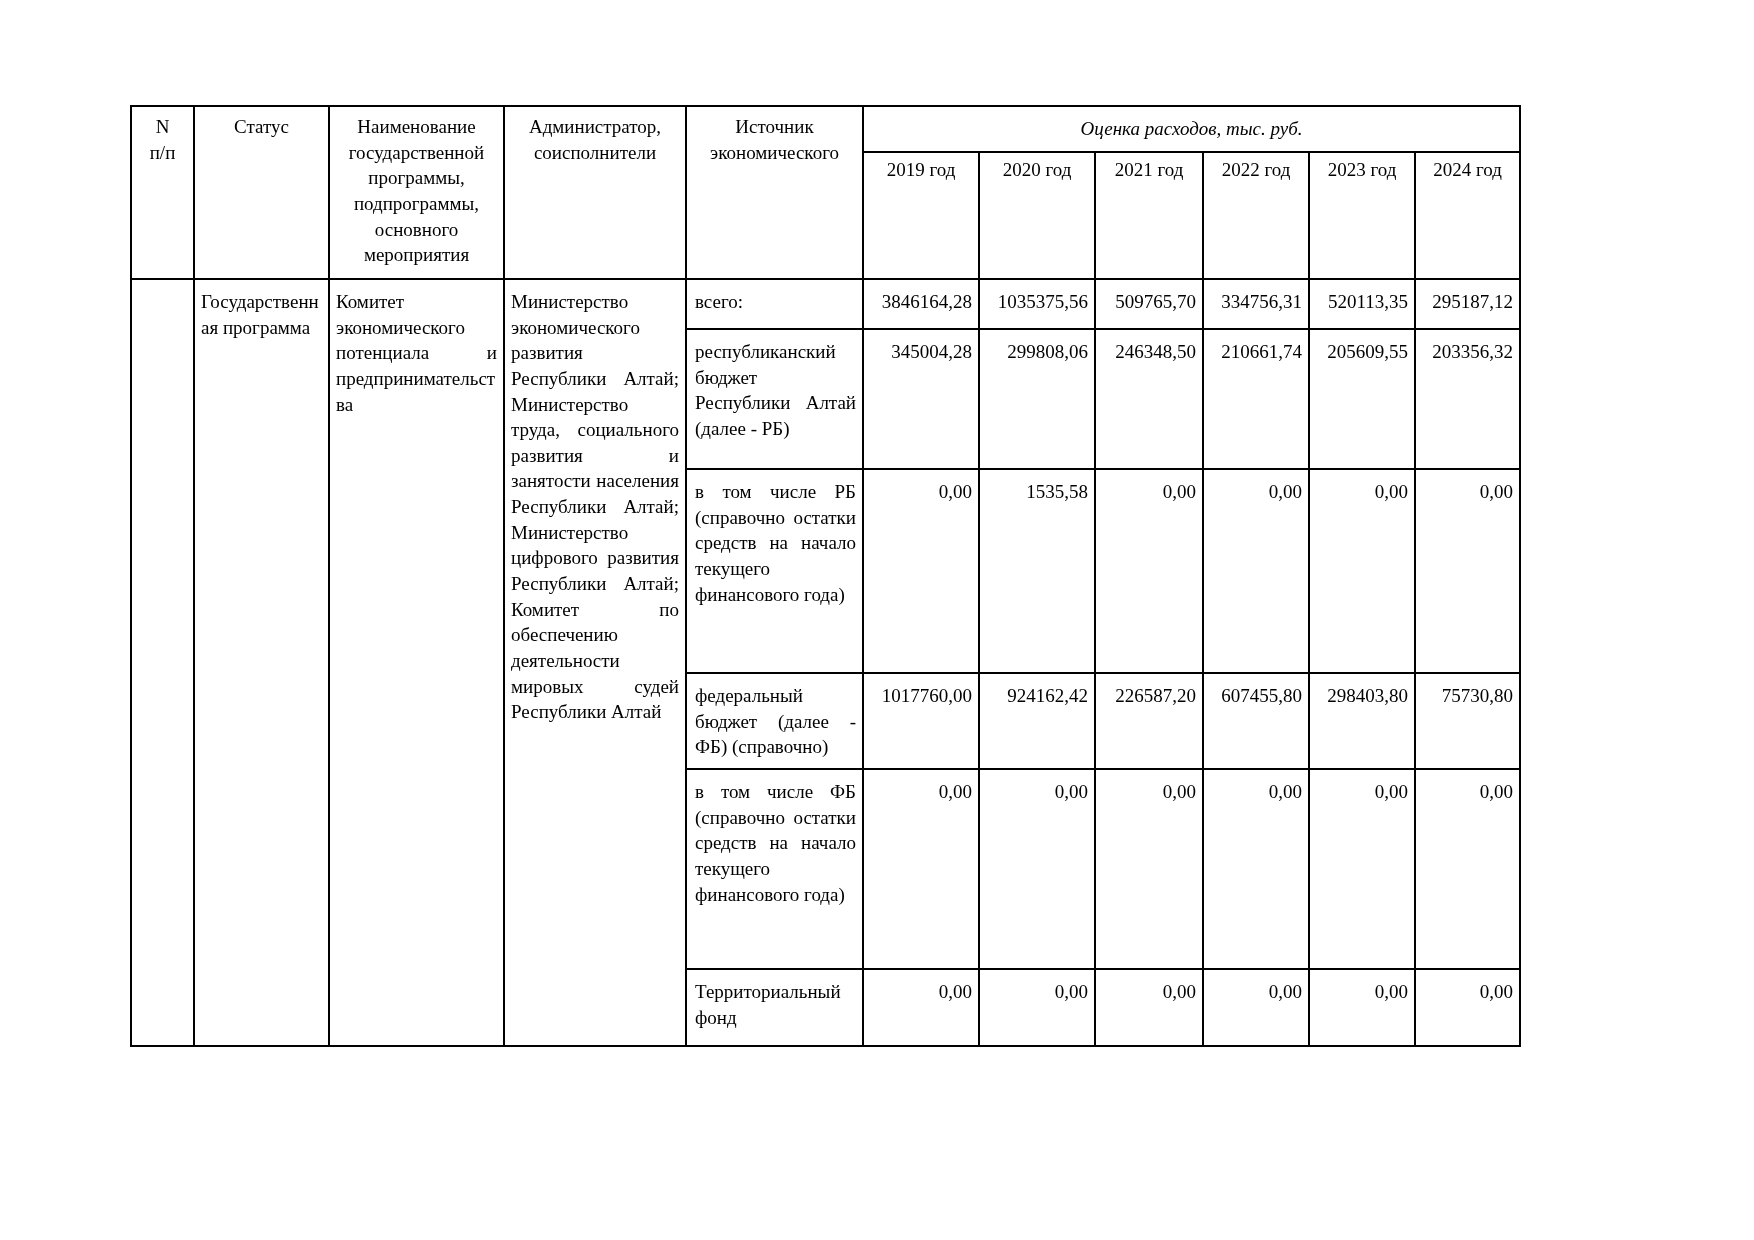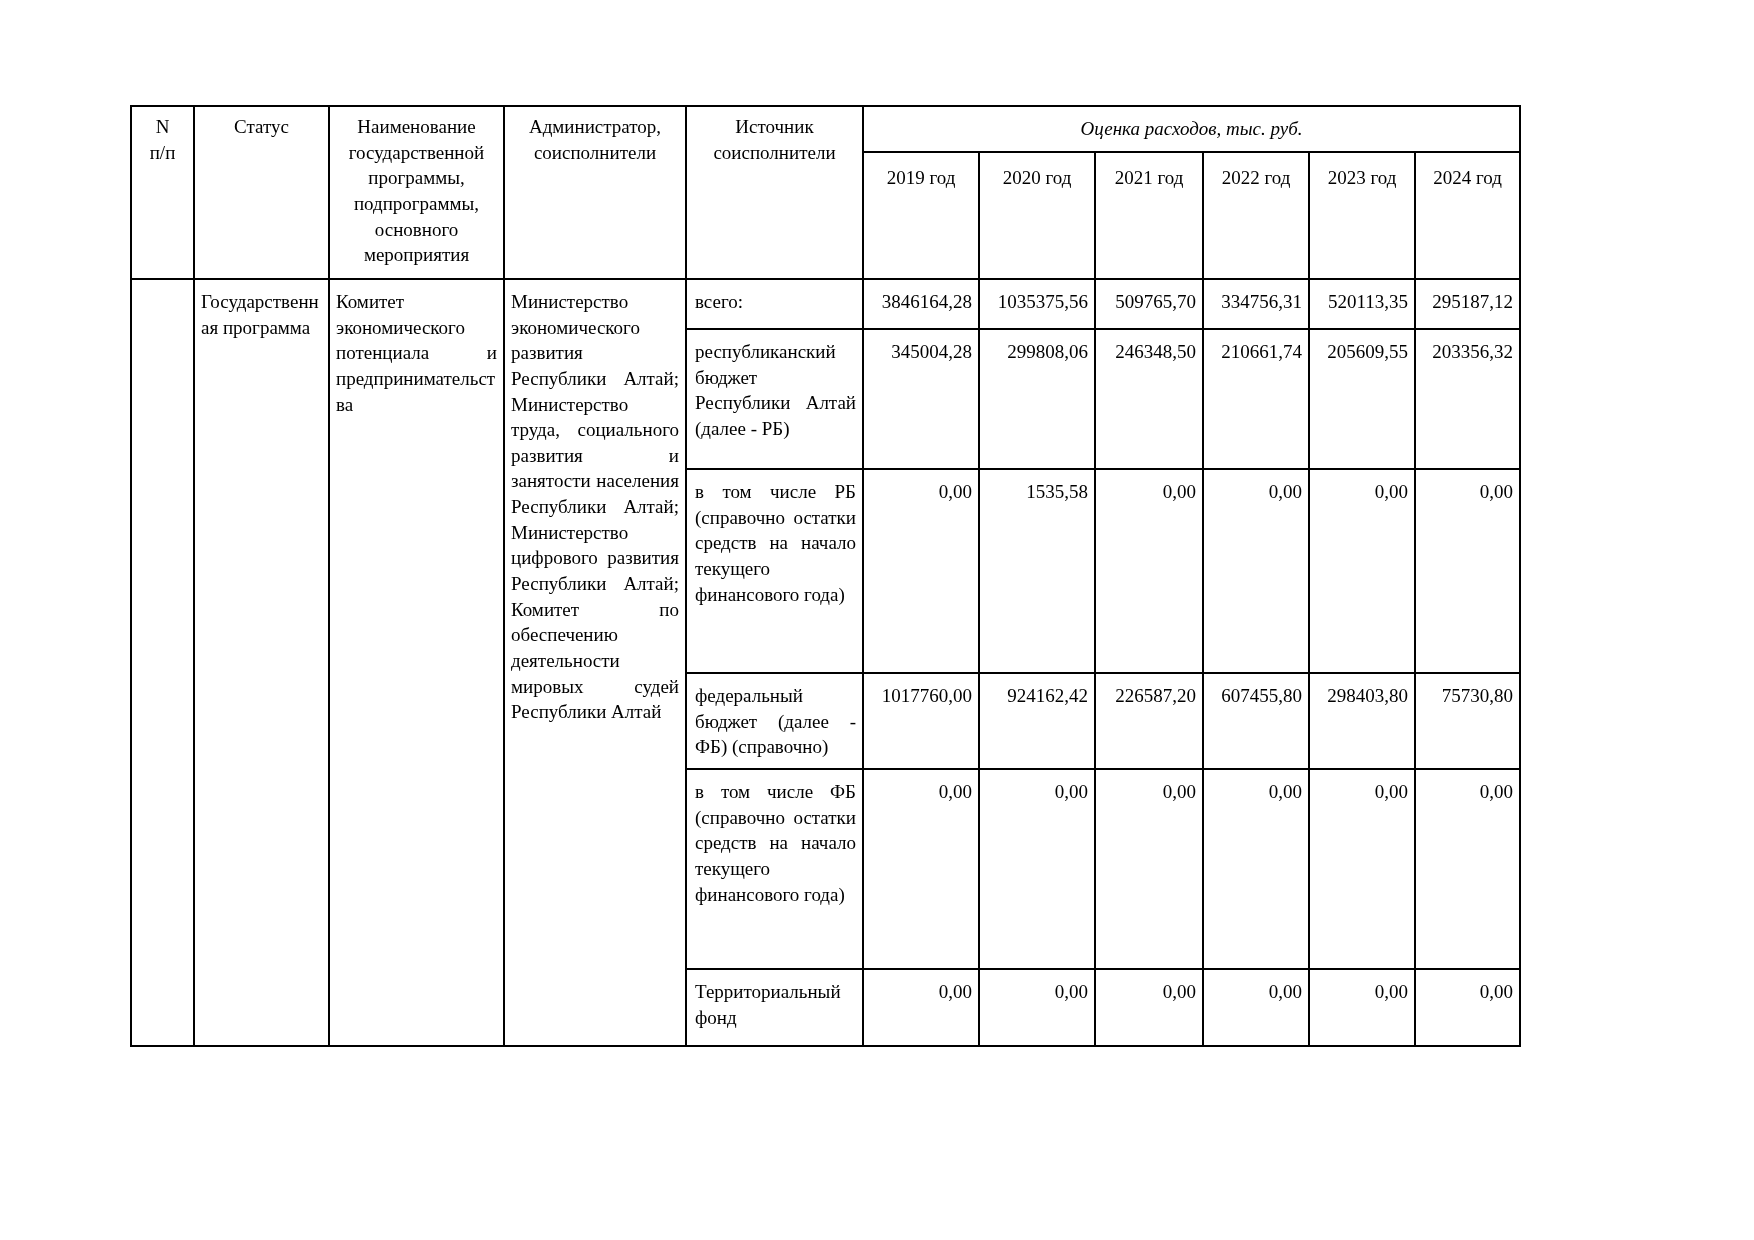--- a/index.html
+++ b/index.html
@@ -28,21 +28,21 @@
   td {
     border: 2px solid #000000;
     vertical-align: top;
     padding: 7px 6px 6px 6px;
     overflow-wrap: break-word;
   }
   
   .hc { text-align: center; }
   .hc.num-h { white-space: pre-line; }
   .hc.expenses { vertical-align: middle; padding: 4px 6px; font-style: italic; }
-  .hc.year { padding-top: 12px; border-radius: 10px; }
+  .hc.year { padding-top: 4px; border-radius: 10px; }
   
   .r-head1 { height: 46px; }
   .r-years { height: 127px; }
   .rb1 { height: 50px; padding-left: 44px; }
   .rb2 { height: 140px; margin-left: 24px; }
   .rb3 { height: 204px; }
   .rb4 { height: 96px; }
   .rb5 { height: 200px; }
   .rb6 { height: 77px; }
   
@@ -70,21 +70,21 @@
       <col style="width:106px">
       <col style="width:105px">
     </colgroup>
     <tbody>
       <tr class="r-head1">
         <td rowspan="2" class="hc num-h">N
 п/п</td>
         <td rowspan="2" class="hc">Статус</td>
         <td rowspan="2" class="hc">Наименование государственной программы, подпрограммы, основного мероприятия</td>
         <td rowspan="2" class="hc">Администратор, соисполнители</td>
-        <td rowspan="2" class="hc">Источник соисполнители</td>
+        <td rowspan="2" class="hc">Источник экономического</td>
         <td colspan="6" class="hc expenses">Оценка расходов, тыс. руб.</td>
       </tr>
       <tr class="r-years">
         <td class="hc year">2019 год</td>
         <td class="hc year">2020 год</td>
         <td class="hc year">2021 год</td>
         <td class="hc year">2022 год</td>
         <td class="hc year">2023 год</td>
         <td class="hc year">2024 год</td>
       </tr>

